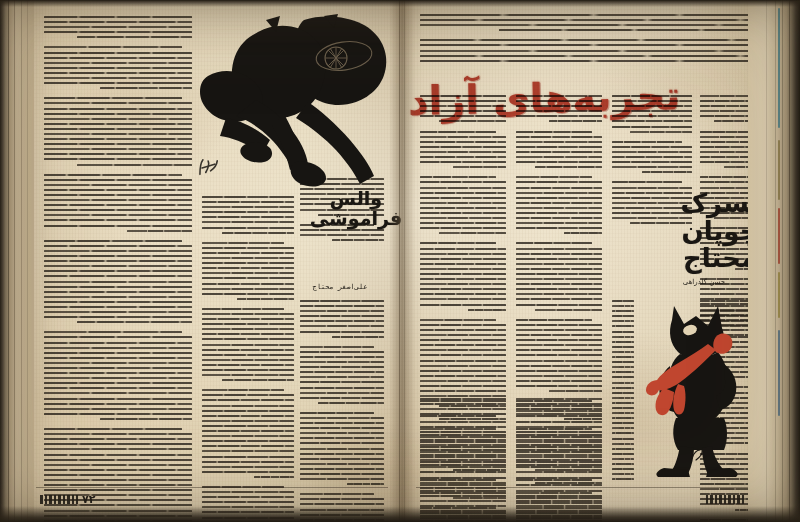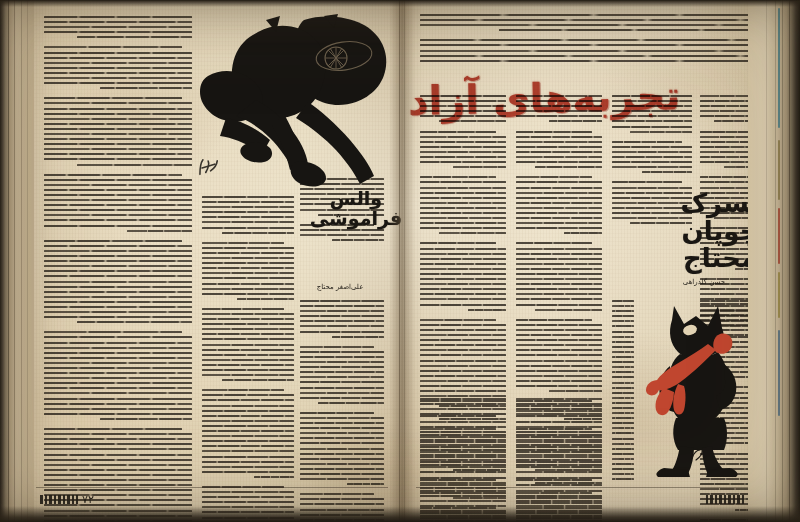--- a/index.html
+++ b/index.html
@@ -120,21 +120,21 @@
   .sig{
     position:absolute;color:#1a1713;font-size:9px;font-weight:700;
     transform:rotate(-8deg);opacity:.85;
   }
 
   
   .folio{
     position:absolute;display:flex;align-items:center;gap:4px;
     color:#1d1a15;
   }
-  .folio .num{font-size:11px;font-weight:400;letter-spacing:.5px;}
+  .folio .num{font-size:11px;font-weight:700;letter-spacing:.5px;}
   .folio .mark{
     height:9px;width:38px;
     background:
       repeating-linear-gradient(90deg,#1d1a15 0 2.5px, rgba(0,0,0,0) 2.5px 4.5px);
     opacity:.92;
   }
   .folio-rule{position:absolute;height:1px;background:rgba(50,42,30,.45);}
 
   .vignette{
     position:absolute;inset:0;pointer-events:none;
@@ -911,21 +911,21 @@
 
     <g stroke="#1a1713" stroke-width="1.2" fill="none" stroke-linecap="round">
       <path d="M58 158 C60 153 63 150 66 150"></path>
       <path d="M62 160 C66 157 69 153 68 150"></path>
     </g>
   </svg>
 
   <div class="headline" style="left:288px;top:188px;width:104px;font-size:19px;">
     <div>والس فراموشی</div>
   </div>
-  <div class="byline" style="left:288px;top:283px;width:104px;">علی‌اصغر محتاج</div>
+  <div class="byline" style="left:288px;top:283px;width:104px;font-family:Liberation Mono, monospace;">علی‌اصغر محتاج</div>
 
   <div class="headline" style="left:650px;top:190px;width:108px;font-size:26px;">
     <div>پسرک</div>
     <div>چوپان</div>
     <div>محتاج</div>
   </div>
   <div class="byline" style="left:650px;top:278px;width:108px;">حسن گلدراهی</div>
 
   <div class="redline" style="left:408px;top:78px;">تجربه‌های آزاد</div>
 

